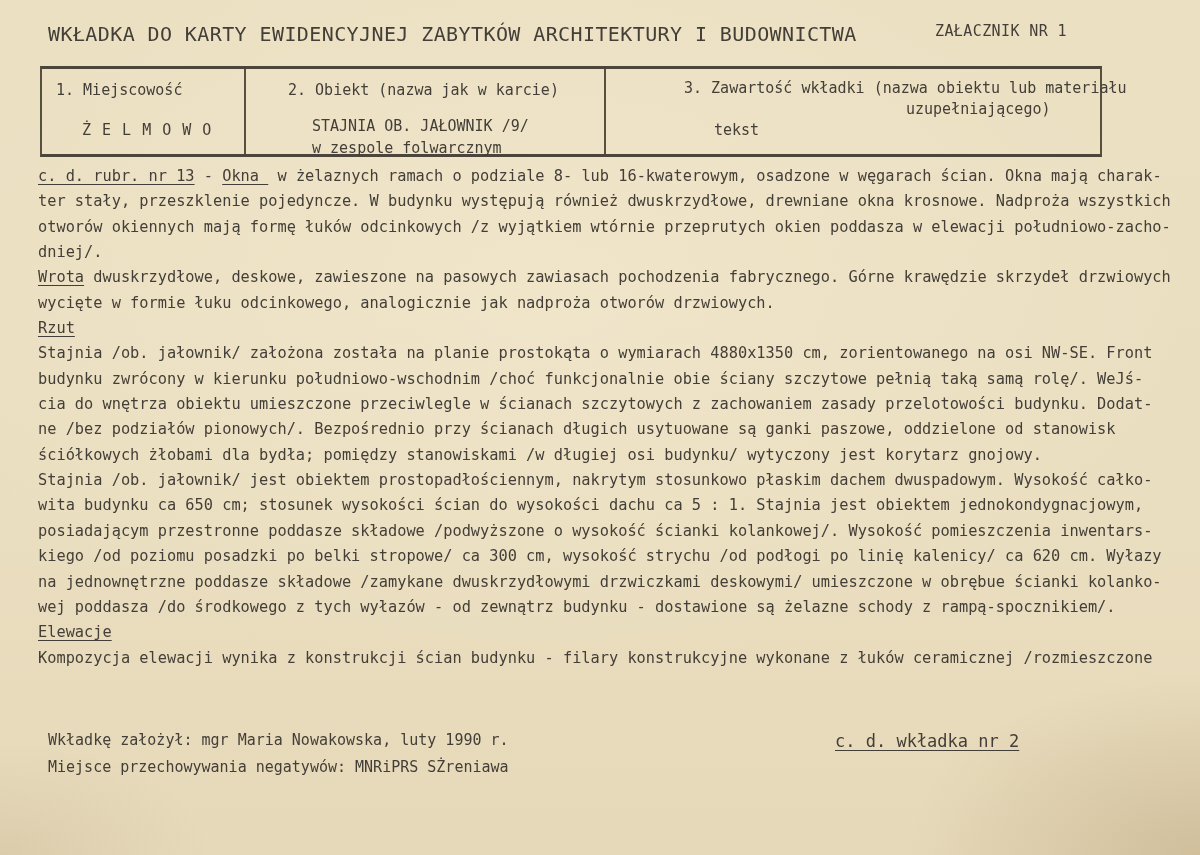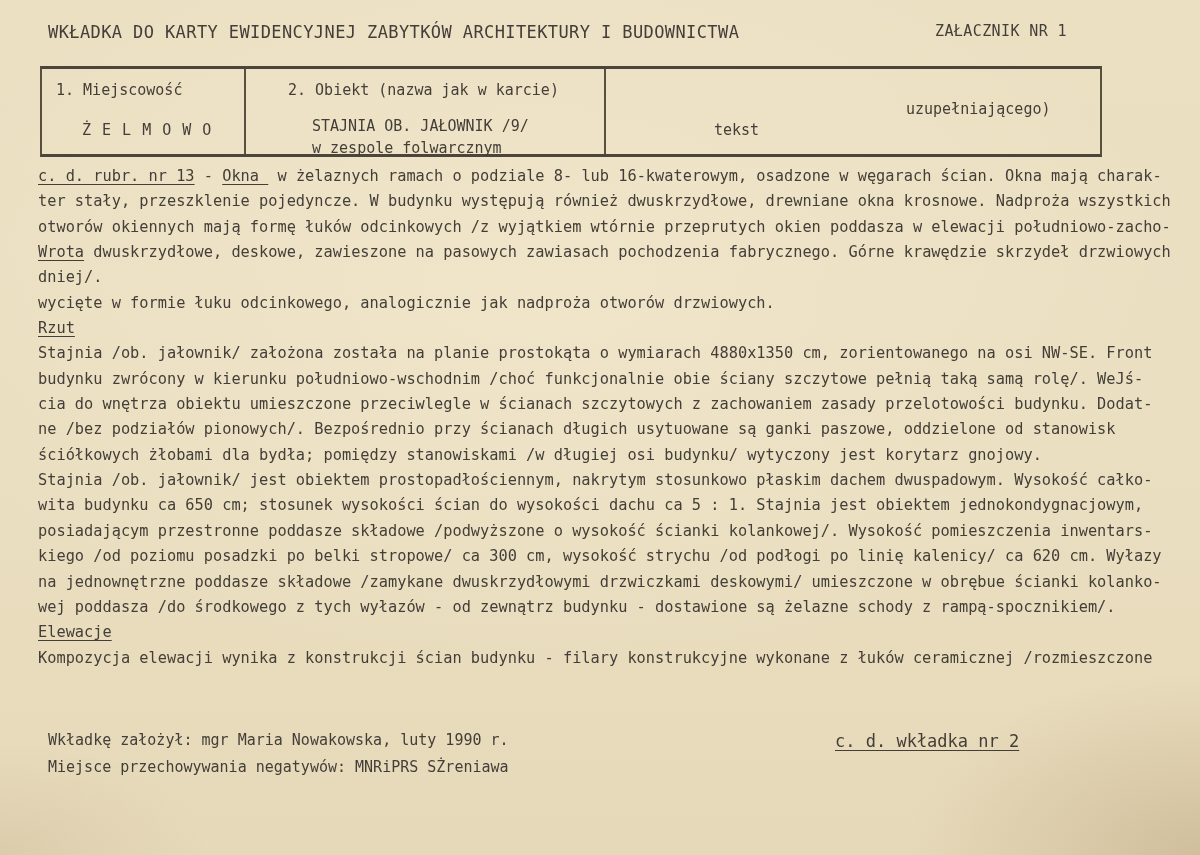--- a/index.html
+++ b/index.html
@@ -12,21 +12,21 @@
       radial-gradient(ellipse 420px 260px at 100% 100%, rgba(130,95,50,0.22), rgba(130,95,50,0) 70%),
       radial-gradient(ellipse 300px 160px at 0% 100%, rgba(120,90,55,0.10), rgba(120,90,55,0) 70%),
       radial-gradient(ellipse 900px 500px at 45% 35%, rgba(255,248,225,0.25), rgba(255,248,225,0) 75%),
       linear-gradient(180deg, #ece0c3 0%, #eadec0 60%, #e6d9b9 100%);
     font-family: "DejaVu Sans Mono", "Liberation Mono", monospace;
     color: #433e37;
     overflow: hidden;
   }
   .doc-title {
     position: absolute; left: 48px; top: 22px;
-    font-size: 17px; letter-spacing: 0.4px; white-space: pre;
+    font-size: 20px; letter-spacing: 0.4px; white-space: pre;
   }
   .attachment-label {
     position: absolute; left: 935px; top: 22px;
     font-size: 15px; letter-spacing: 0.4px; white-space: pre;
   }
   .id-table {
     position: absolute; left: 40px; top: 66px;
     width: 1062px; height: 91px;
     border-top: 3px solid #4c453c;
     border-bottom: 3px solid #4c453c;
@@ -74,31 +74,32 @@
     <div class="col">
       <div class="cell-text c1-header">1. Miejscowość</div>
       <div class="cell-text c1-value">Ż E L M O W O</div>
     </div>
     <div class="col">
       <div class="cell-text c2-header">2. Obiekt (nazwa jak w karcie)</div>
       <div class="cell-text c2-value1">STAJNIA OB. JAŁOWNIK /9/</div>
       <div class="cell-text c2-value2">w zespole folwarcznym</div>
     </div>
     <div class="col">
+      <div class="cell-text c3-header1">3. Zawartość wkładki (nazwa obiektu lub materiału</div>
       <div class="cell-text c3-header2">uzupełniającego)</div>
       <div class="cell-text c3-value">tekst</div>
     </div>
   </div>
 
   <div class="body-text">
       <div class="line"><span class="u">c. d. rubr. nr 13</span><span> - </span><span class="u">Okna </span><span> w żelaznych ramach o podziale 8- lub 16-kwaterowym, osadzone w węgarach ścian. Okna mają charak-</span></div>
       <div class="line"><span>ter stały, przeszklenie pojedyncze. W budynku występują również dwuskrzydłowe, drewniane okna krosnowe. Nadproża wszystkich</span></div>
       <div class="line"><span>otworów okiennych mają formę łuków odcinkowych /z wyjątkiem wtórnie przeprutych okien poddasza w elewacji południowo-zacho-</span></div>
+      <div class="line"><span>dniej/.</span></div>
       <div class="line"><span class="u">Wrota</span><span> dwuskrzydłowe, deskowe, zawieszone na pasowych zawiasach pochodzenia fabrycznego. Górne krawędzie skrzydeł drzwiowych</span></div>
-      <div class="line"><span>dniej/.</span></div>
       <div class="line"><span>wycięte w formie łuku odcinkowego, analogicznie jak nadproża otworów drzwiowych.</span></div>
       <div class="line"><span class="u">Rzut</span></div>
       <div class="line"><span>Stajnia /ob. jałownik/ założona została na planie prostokąta o wymiarach 4880x1350 cm, zorientowanego na osi NW-SE. Front</span></div>
       <div class="line"><span>budynku zwrócony w kierunku południowo-wschodnim /choć funkcjonalnie obie ściany szczytowe pełnią taką samą rolę/. WeJś-</span></div>
       <div class="line"><span>cia do wnętrza obiektu umieszczone przeciwlegle w ścianach szczytowych z zachowaniem zasady przelotowości budynku. Dodat-</span></div>
       <div class="line"><span>ne /bez podziałów pionowych/. Bezpośrednio przy ścianach długich usytuowane są ganki paszowe, oddzielone od stanowisk</span></div>
       <div class="line"><span>ściółkowych żłobami dla bydła; pomiędzy stanowiskami /w długiej osi budynku/ wytyczony jest korytarz gnojowy.</span></div>
       <div class="line"><span>Stajnia /ob. jałownik/ jest obiektem prostopadłościennym, nakrytym stosunkowo płaskim dachem dwuspadowym. Wysokość całko-</span></div>
       <div class="line"><span>wita budynku ca 650 cm; stosunek wysokości ścian do wysokości dachu ca 5 : 1. Stajnia jest obiektem jednokondygnacjowym,</span></div>
       <div class="line"><span>posiadającym przestronne poddasze składowe /podwyższone o wysokość ścianki kolankowej/. Wysokość pomieszczenia inwentars-</span></div>

